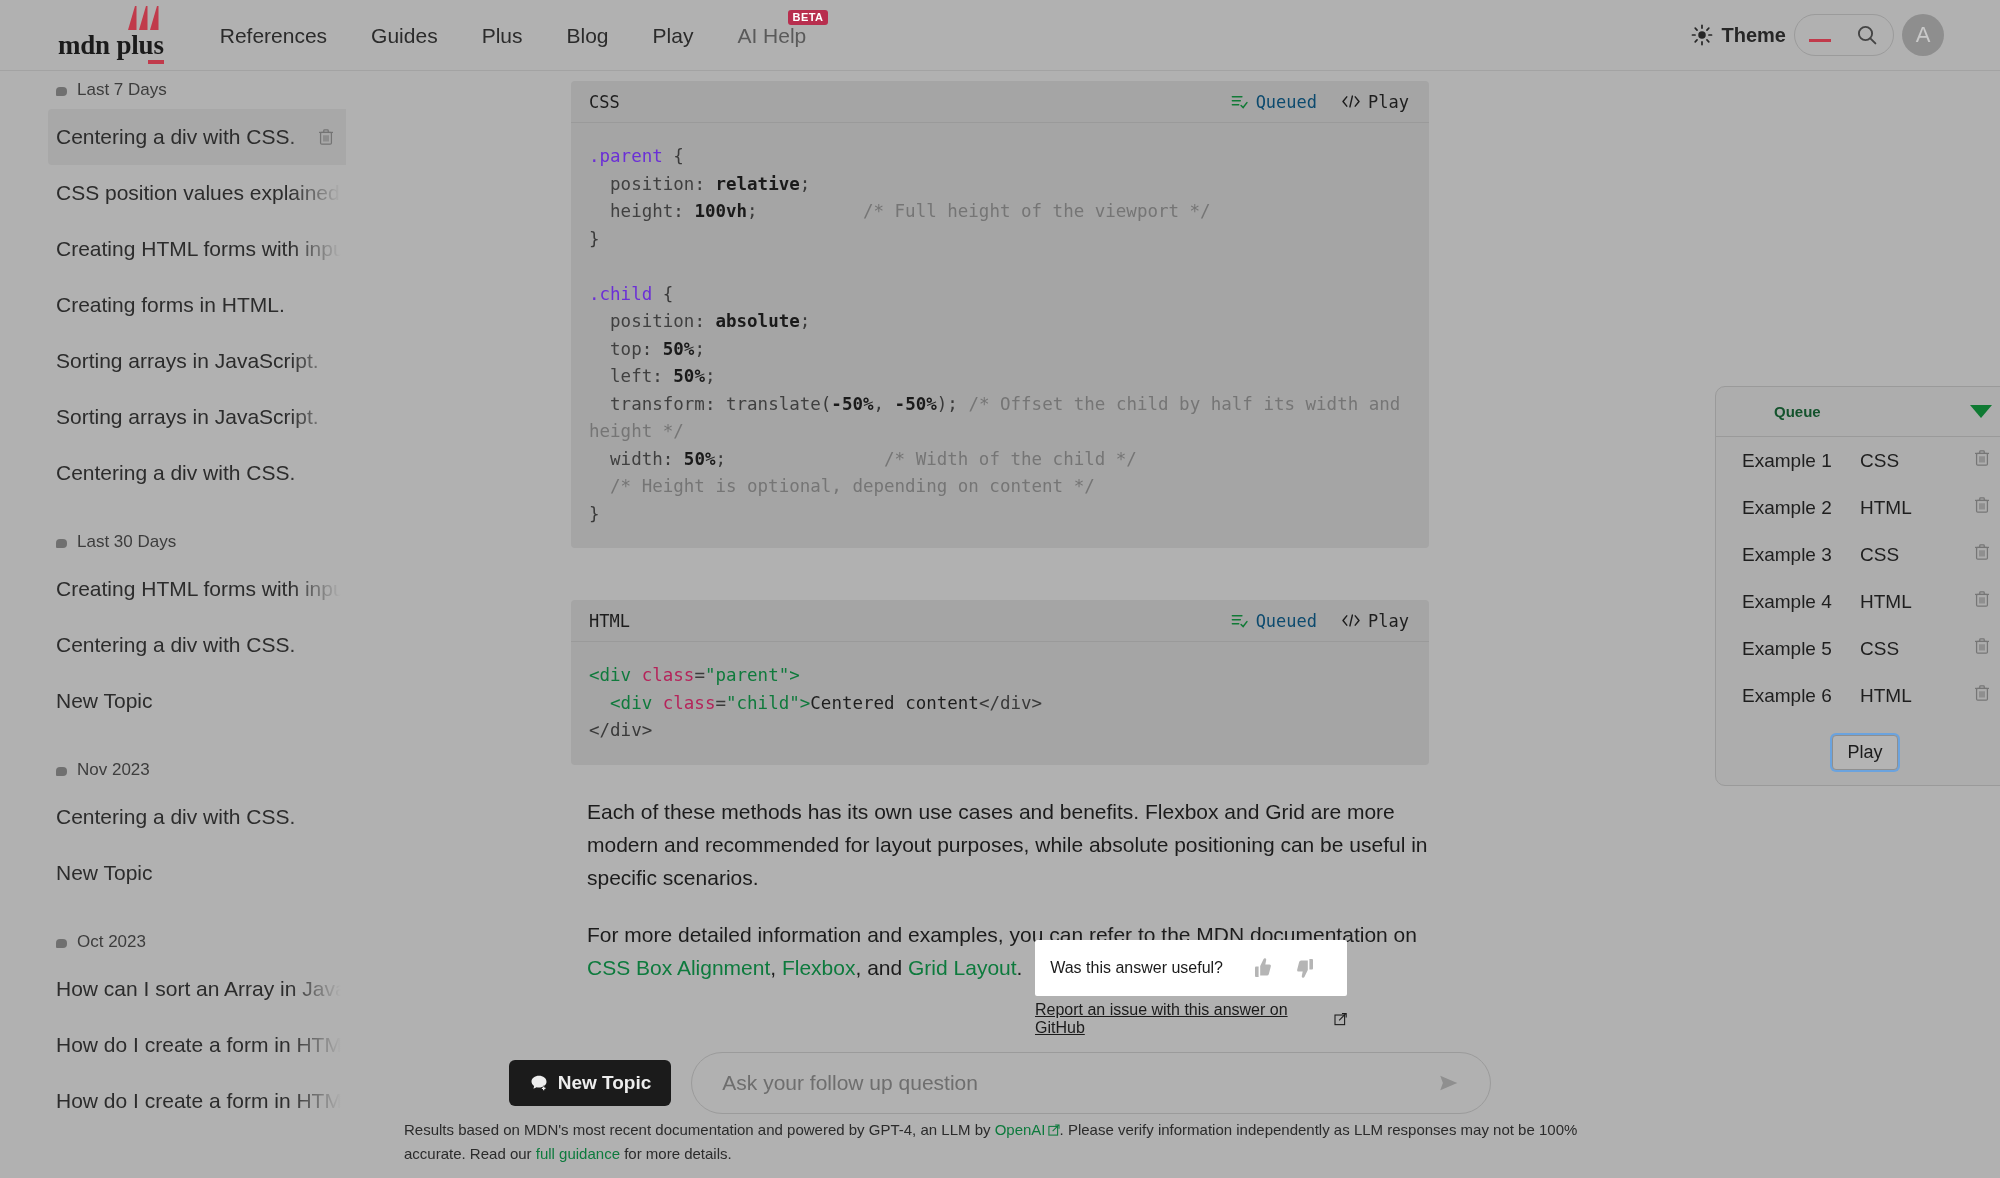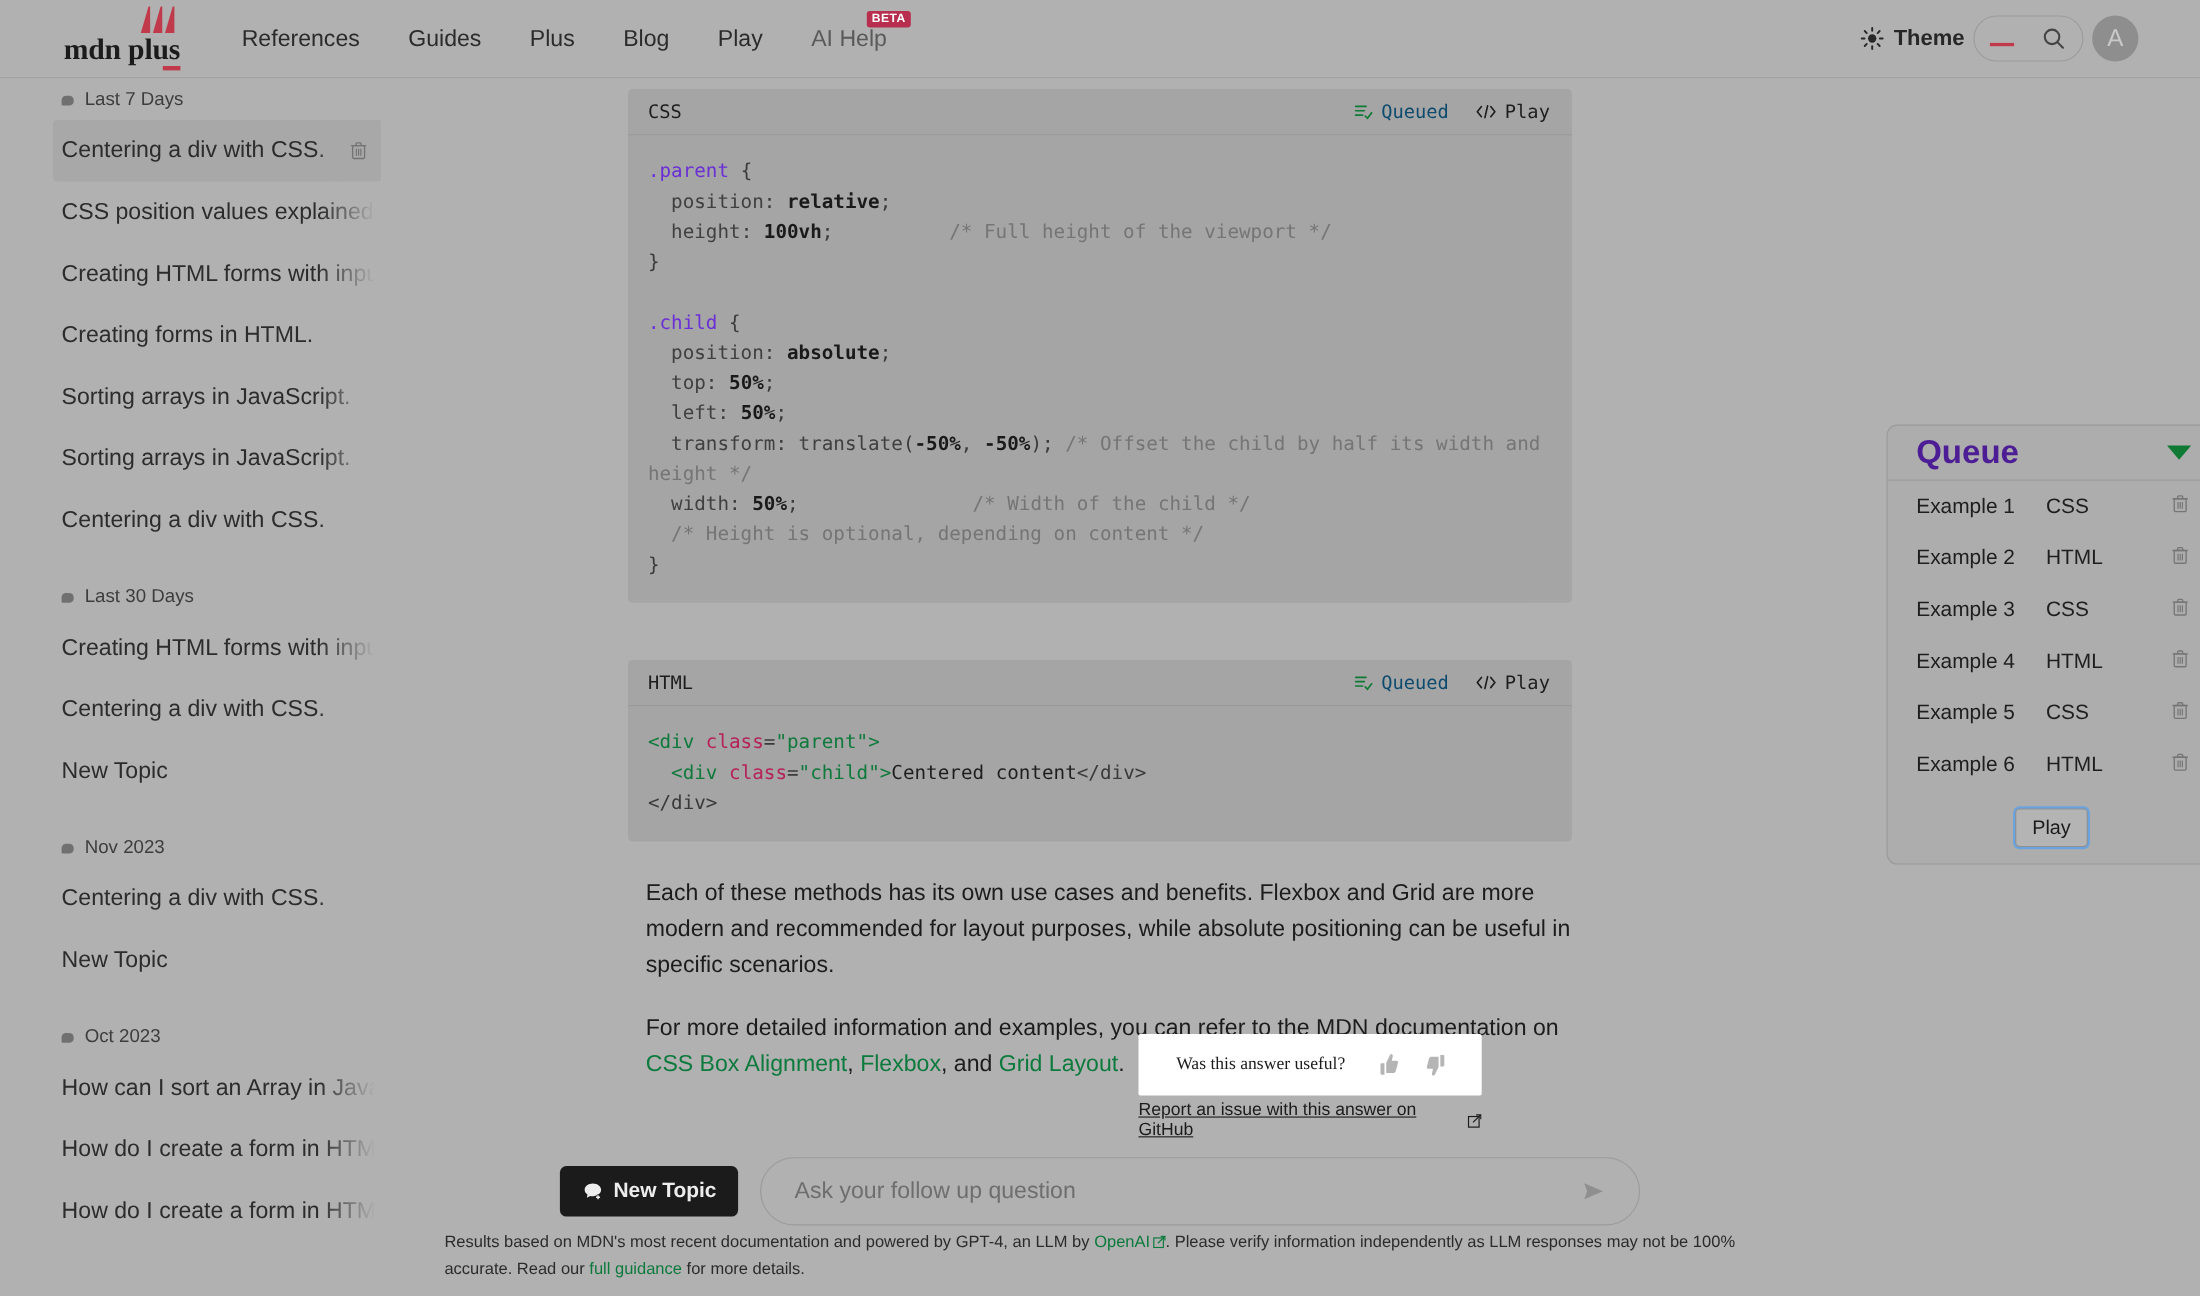--- a/index.html
+++ b/index.html
@@ -151,42 +151,42 @@
   .prose a { color: #0d7a3d; text-decoration: none; cursor: pointer; }
 
   
   .feedback {
     position: absolute; left: 1035px; top: 940px;
     width: 312px;
   }
   .feedback-card {
     background: #fff; height: 56px; border-radius: 2px;
     display: flex; align-items: center; justify-content: flex-end;
-    gap: 22px; padding: 0 28px 0 0; font-family: Liberation Serif, serif;
+    gap: 22px; padding: 0 28px 0 0;
   }
   .feedback-q { font-size: 16px; color: #1b1b1b; margin-right: 4px; }
   .feedback-link {
     display: flex; align-items: center; gap: 6px;
     font-size: 16px; color: #1b1b1b; text-decoration: underline;
     margin-top: 5px; cursor: pointer;
   }
 
   
   .queue-panel {
     position: absolute; left: 1715px; top: 386px;
     width: 300px; background: #adadad;
     border: 1px solid #9a9a9a; border-radius: 10px;
     overflow: hidden;
   }
   .queue-head {
     height: 50px; display: flex; align-items: center;
     padding: 0 22px 0 26px;
     border-bottom: 1px solid #9a9a9a;
   }
-  .queue-title { font-size: 30px; font-weight: 700; color: #4c1d95; }
+  .queue-title { font-size: 15px; font-weight: 700; color: #14532d; margin-left: 32px; }
   .queue-caret {
     margin-left: auto; width: 0; height: 0;
     border-left: 11px solid transparent; border-right: 11px solid transparent;
     border-top: 13px solid #0f7a33; cursor: pointer;
   }
   .queue-row {
     height: 47px; display: flex; align-items: center;
     padding: 0 22px 0 26px; font-size: 19px; color: #1e1e1e;
   }
   .q-name { width: 118px; }

